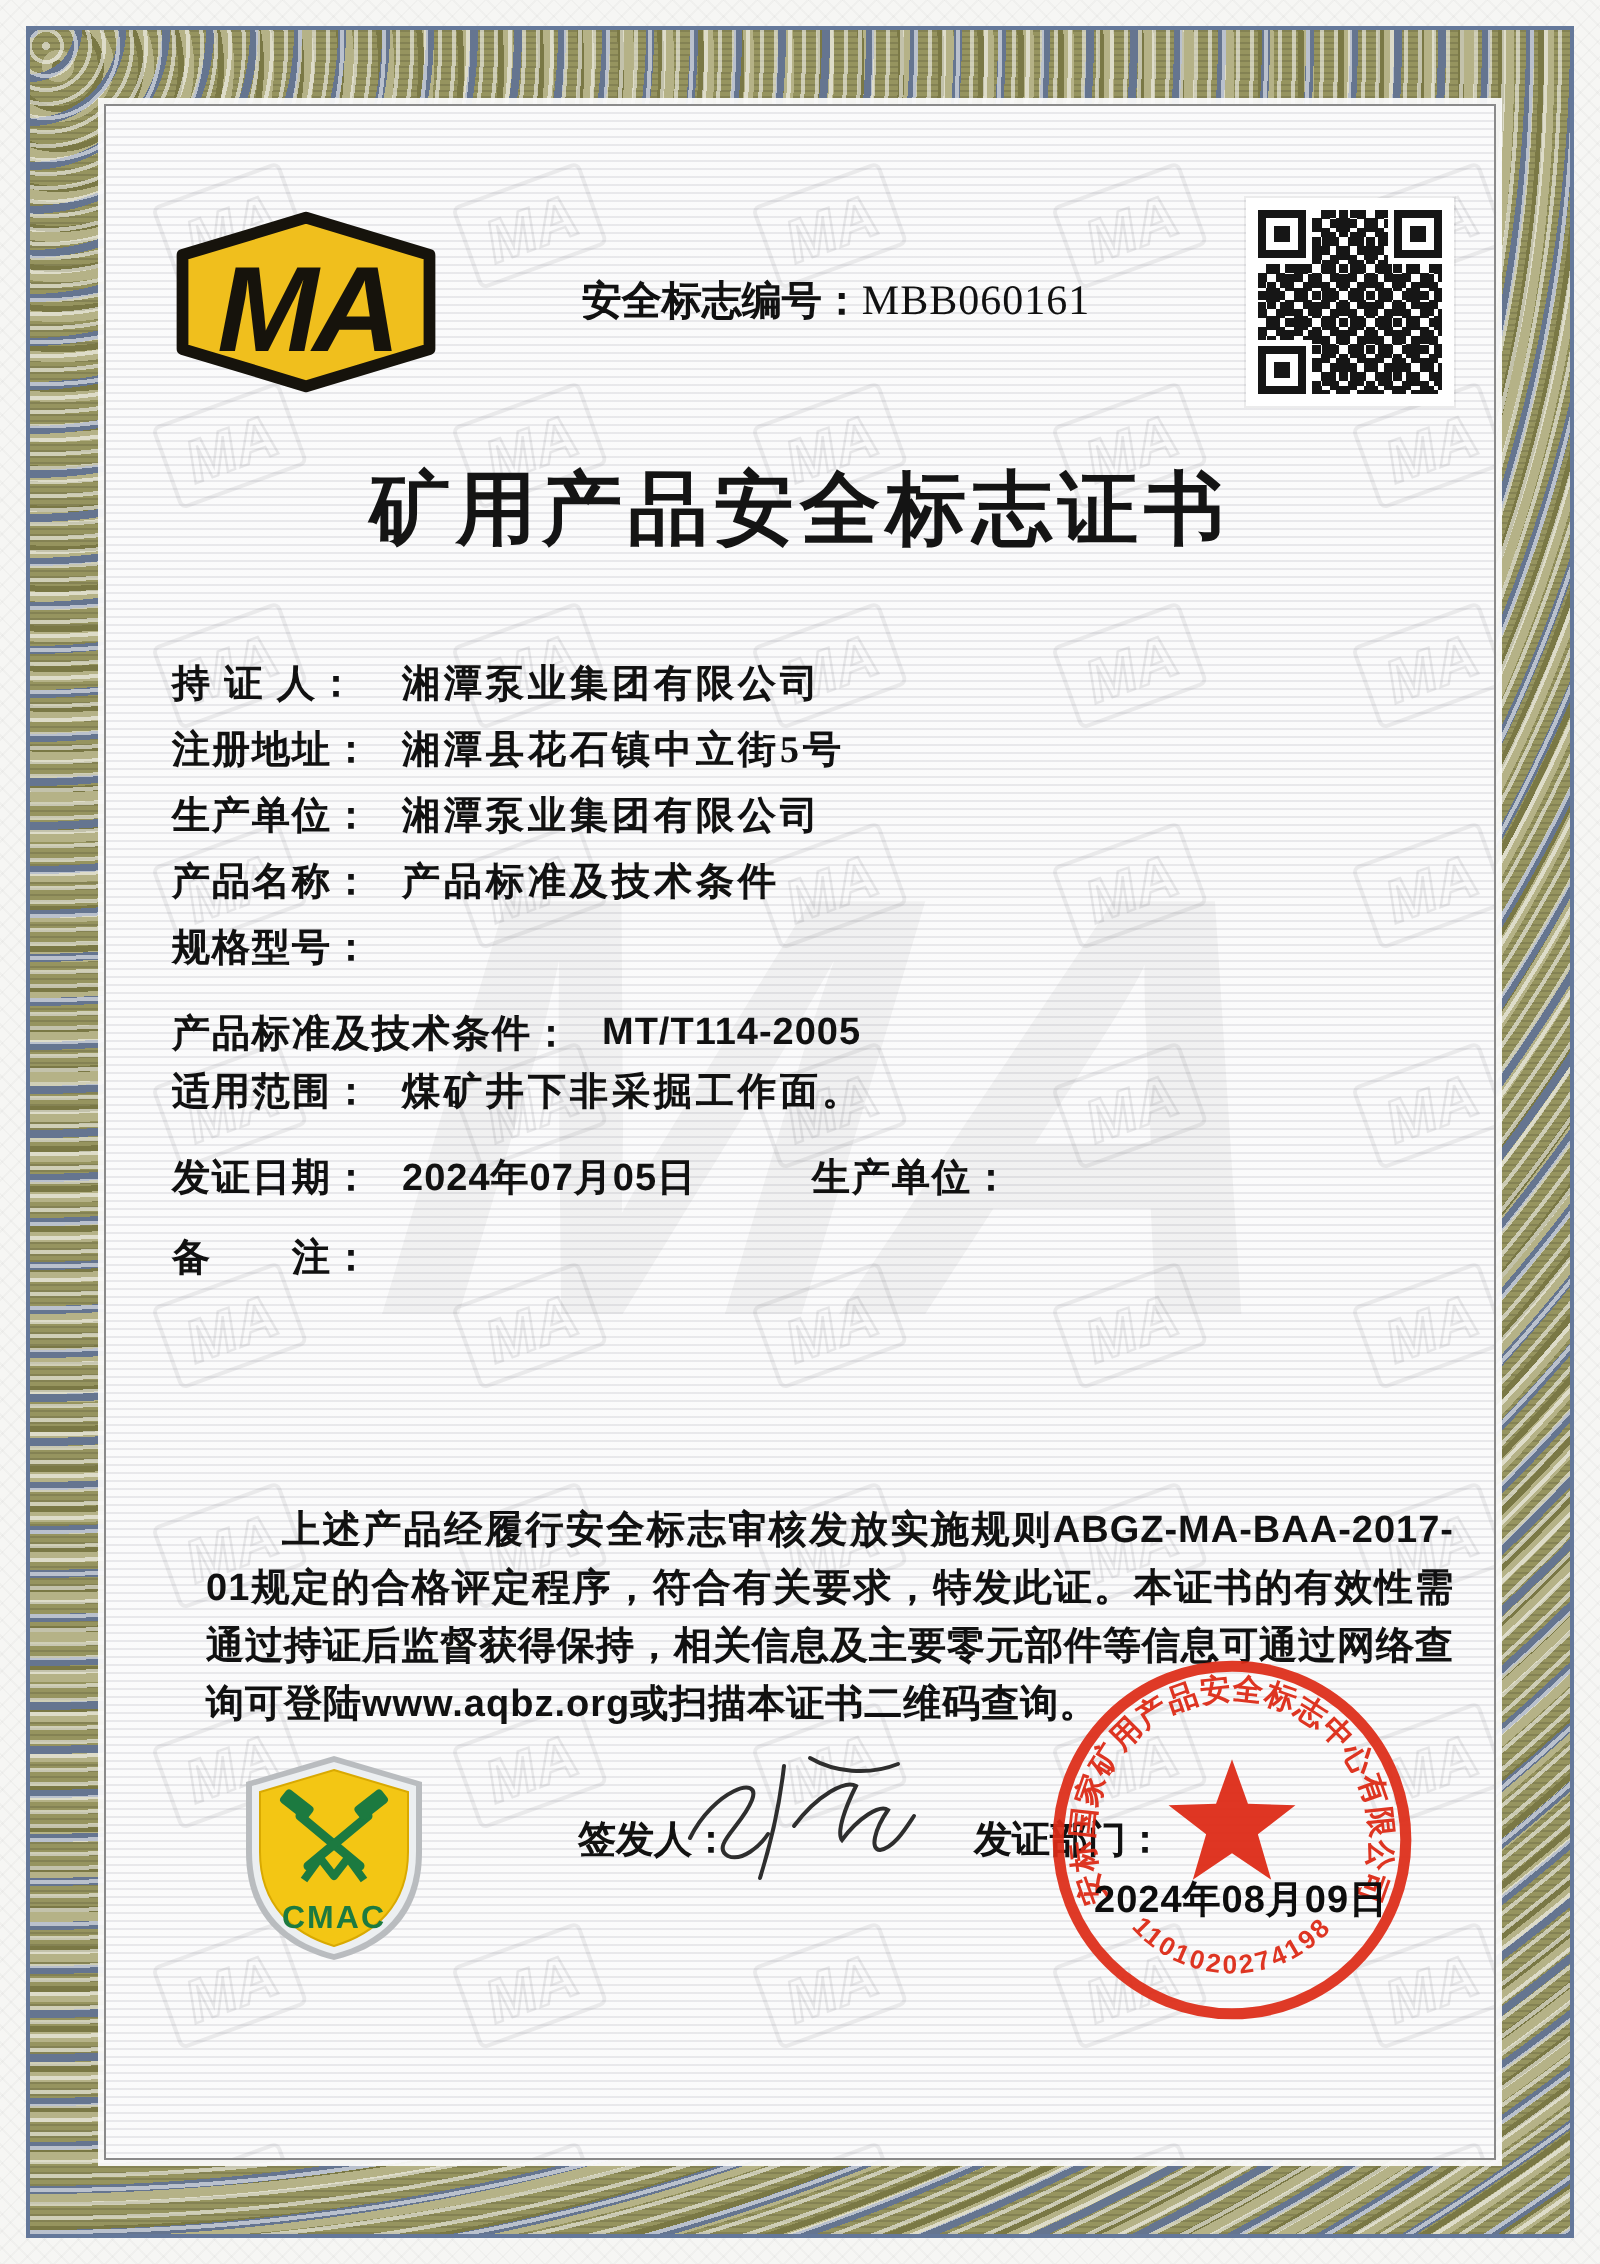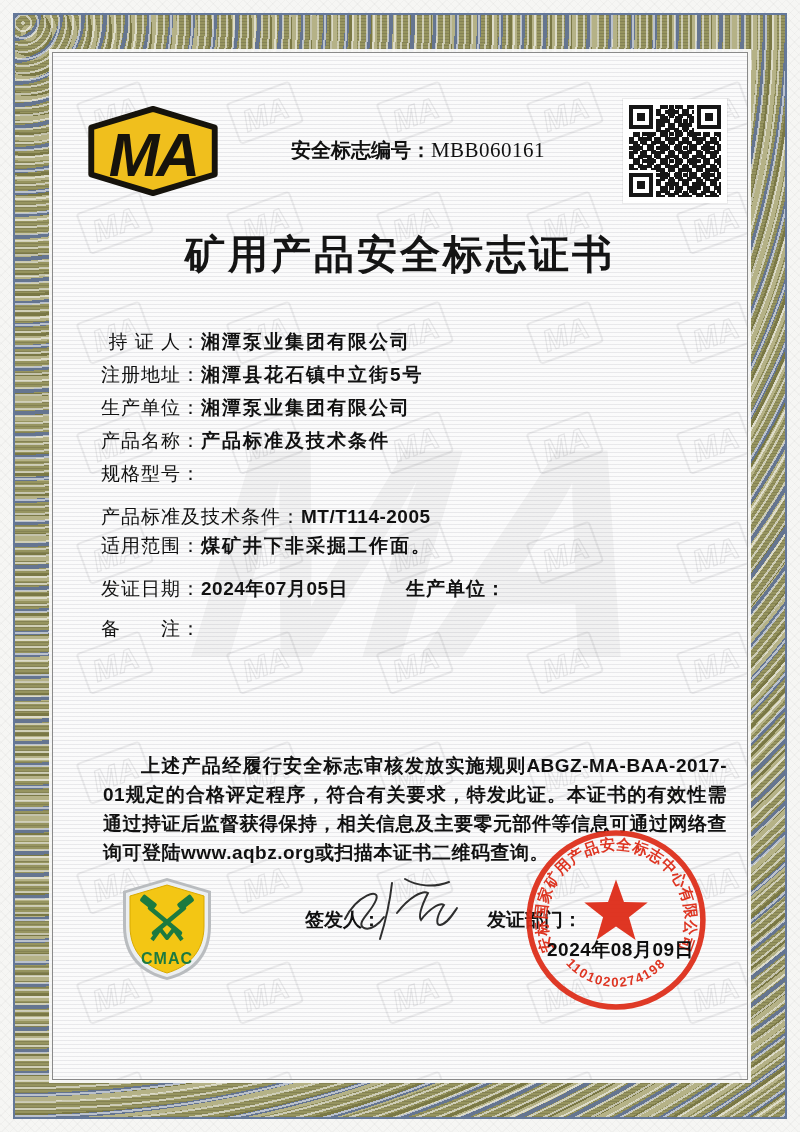--- a/index.html
+++ b/index.html
@@ -53,38 +53,38 @@
   .finder.tl { top:6px; left:6px; } .finder.tr { top:6px; right:6px; } .finder.bl { bottom:6px; left:6px; }
 
   
   .title { position:absolute; top:174px; left:0; right:0; text-align:center;
     font-size:40px; font-weight:900; color:#141414; letter-spacing:3px;
     font-family:"Liberation Serif", serif; }
 
   
   .fields { position:absolute; top:272px; left:33px; right:24px; }
   .row { display:flex; align-items:center; height:33px; font-size:19px; color:#111; }
-  .row .lbl { font-weight:400; width:115px; flex:0 0 auto; letter-spacing:1px;text-align:right; }
+  .row .lbl { font-weight:700; width:115px; flex:0 0 auto; letter-spacing:1px; }
   .row .lbl.wide { width:215px; }
-  .val-kai { font-family:Liberation Sans, sans-serif; font-weight:600; letter-spacing:2px; }
+  .val-kai { font-family:Liberation Serif, serif; font-weight:600; letter-spacing:2px; }
   .val-num { font-weight:700; letter-spacing:0.5px; }
   .gap6 { margin-top:10px; } .gapm4 { margin-top:-4px; } .gap10 { margin-top:10px; } .gap7 { margin-top:7px; }
   .dates-row .val-num { width:205px; flex:0 0 auto; }
   .dates-row .lbl2 { font-weight:700; width:110px; flex:0 0 auto; letter-spacing:1px; }
 
   
   .statement { position:absolute; top:698px; left:22px; right:20px;
     font-size:19px; font-weight:700; color:#111; line-height:29px;
     text-align:justify; text-indent:2em; letter-spacing:0.5px;margin-left:28px; }
 
   
   .footer { position:absolute; left:0; right:0; top:770px; height:260px; }
   .cmac-badge { position:absolute; left:64px; top:52px; width:100px; height:108px; }
   .signer-label, .issuer-label { position:absolute; top:84px; font-size:19px; font-weight:700; color:#111; }
-  .signer-label { left:252px;text-align:center; }
+  .signer-label { left:236px;text-align:center; }
   .issuer-label { left:386px;margin-left:48px; }
   .signature { position:absolute; left:282px; top:44px; width:130px; height:88px; }
   .seal { position:absolute; left:467px; top:1px; width:192px; height:192px; }
   .seal-date { position:absolute; left:494px; top:114px; font-size:19px; font-weight:700; color:#0d0d0d; letter-spacing:0.5px; z-index:5; }
 </style>
 </head>
 <body>
 
 <div class="page">
 

